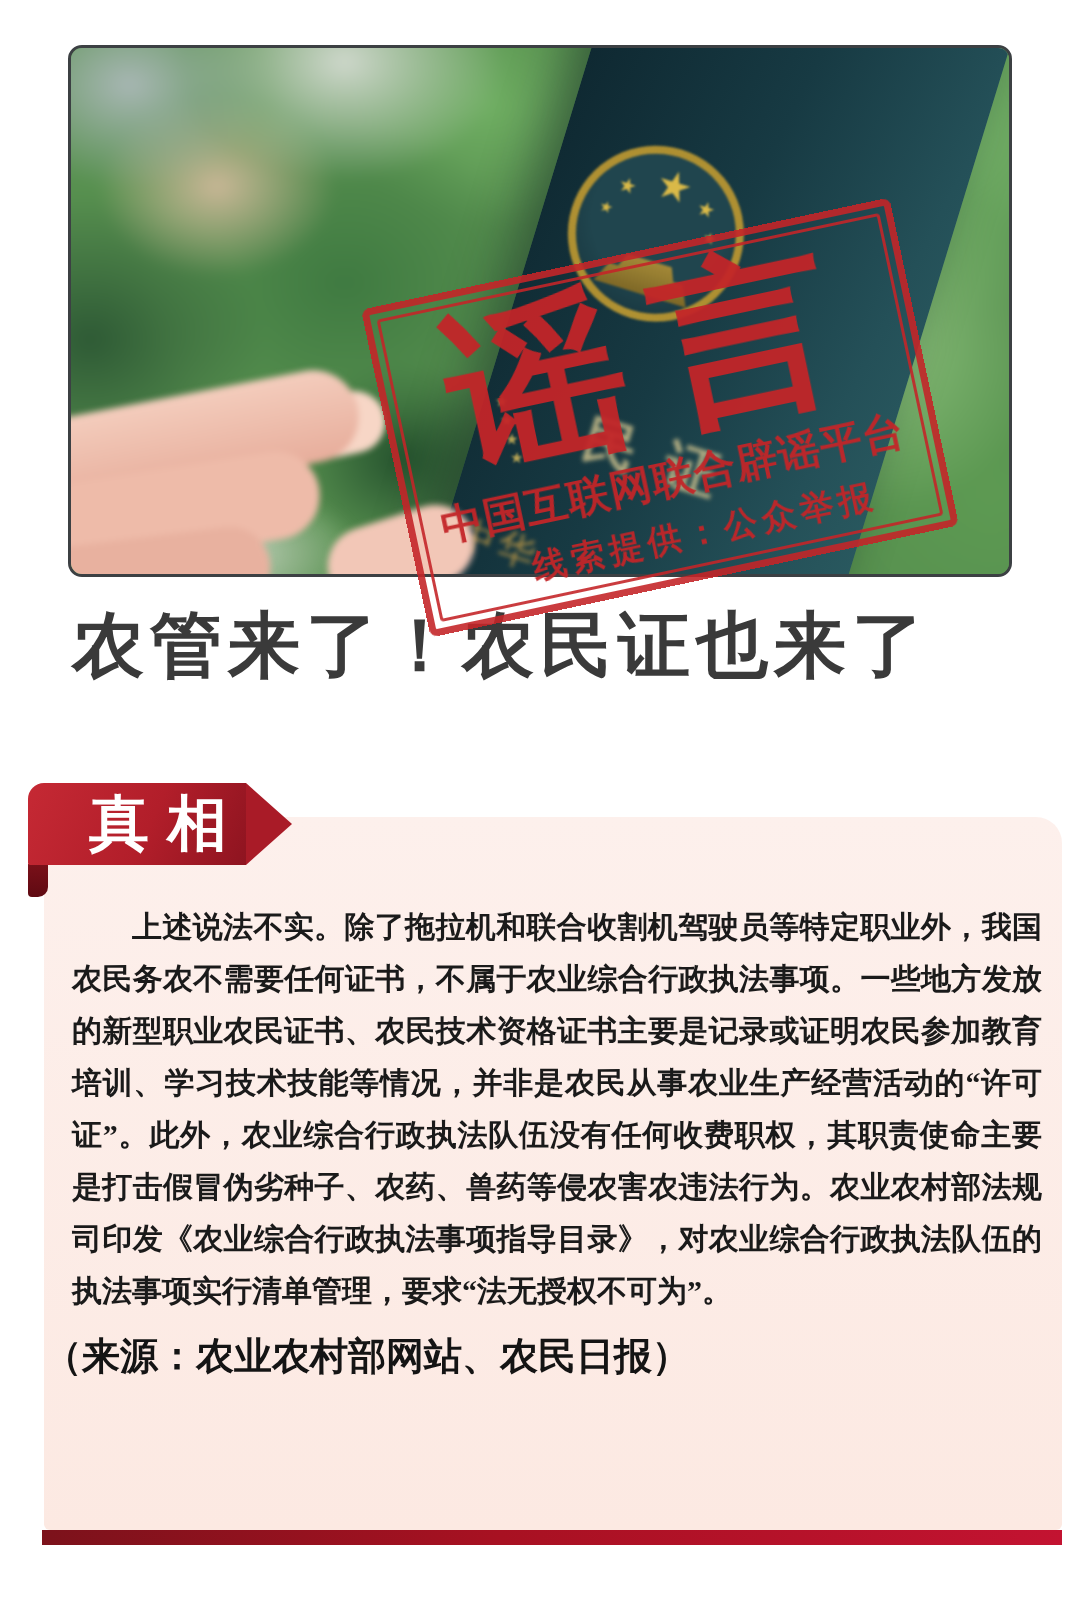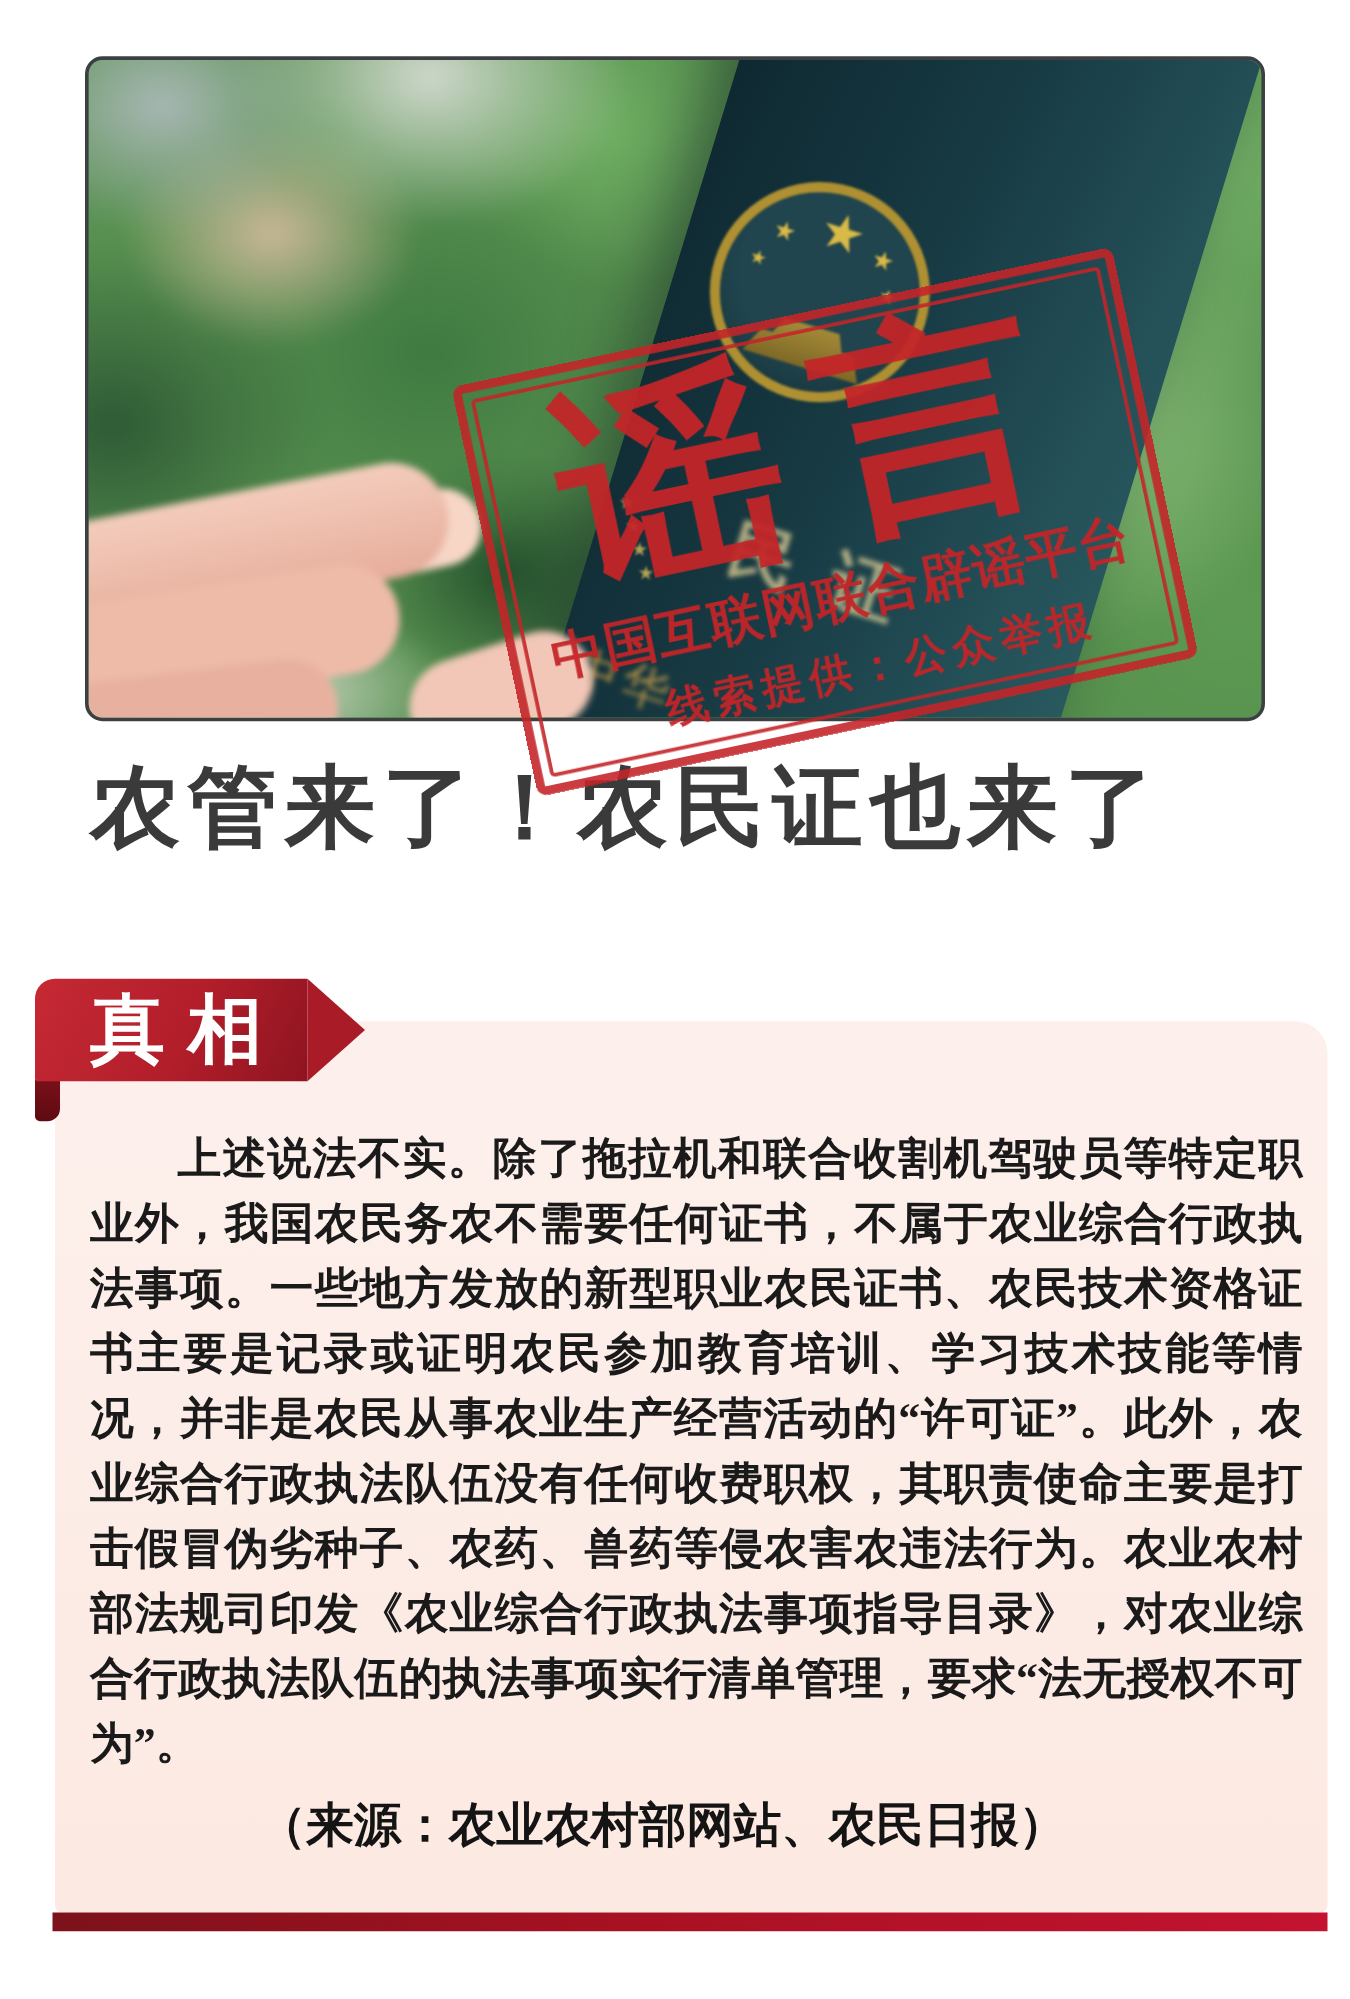--- a/index.html
+++ b/index.html
@@ -67,30 +67,30 @@
   .stamp-platform{font-size:42px;font-weight:900;letter-spacing:1px;margin-top:4px;white-space:nowrap;}
   .stamp-hotline{font-size:34px;font-weight:700;letter-spacing:5px;margin-top:8px;padding-left:40px;white-space:nowrap;}
 
   
   .headline{position:absolute;left:72px;top:598px;margin:0;font-family:Liberation Serif, serif;
     font-size:72px;font-weight:900;letter-spacing:6px;color:#3a3a3a;z-index:2;white-space:nowrap;}
 
   
   .truth-box{position:absolute;left:44px;top:817px;width:1018px;height:713px;z-index:1;
     background:linear-gradient(180deg,#fdf0ec 0%,#fce9e2 100%);border-radius:6px 26px 6px 6px;box-sizing:border-box;}
-  .truth-body{margin:0;padding:84px 20px 0 28px;text-indent:2em;font-size:35px;line-height:52px;
+  .truth-body{margin:0;padding:84px 20px 0 28px;text-indent:2em;font-size:30px;line-height:52px;
     color:#1a1a1a;font-weight:600;text-align:justify;}
-  .truth-source{margin:14px 0 0 0;padding-right:46px;font-size:38px;font-weight:700;color:#141414;text-align:center;}
+  .truth-source{margin:14px 0 0 0;padding-right:46px;font-size:38px;font-weight:700;color:#141414;text-align:left;}
 
   .ribbon{position:absolute;left:28px;top:783px;width:218px;height:82px;z-index:3;
     background:linear-gradient(115deg,#c52934 0%,#b21e2a 55%,#8e1420 100%);
     border-radius:16px 0 0 2px;}
   .ribbon::after{content:"";position:absolute;left:100%;top:0;width:0;height:0;
     border-top:41px solid transparent;border-bottom:41px solid transparent;border-left:46px solid #a91b27;}
-  .ribbon-label{display:block;padding-left:44px;font-size:60px;font-weight:900;letter-spacing:18px;
+  .ribbon-label{display:block;padding-left:61px;font-size:60px;font-weight:900;letter-spacing:18px;
     line-height:82px;color:#ffffff;font-family:"Liberation Serif", serif;white-space:nowrap;}
   .ribbon-fold{position:absolute;left:28px;top:864px;width:20px;height:33px;z-index:2;
     background:linear-gradient(180deg,#7a1019,#5f0a12);border-radius:0 0 10px 4px;}
 
   
   .bottom-bar{position:absolute;left:42px;top:1530px;width:1020px;height:15px;z-index:1;
     background:linear-gradient(90deg,#7c121b 0%,#a81122 45%,#c31331 100%);}
 </style>
 </head>
 <body>

